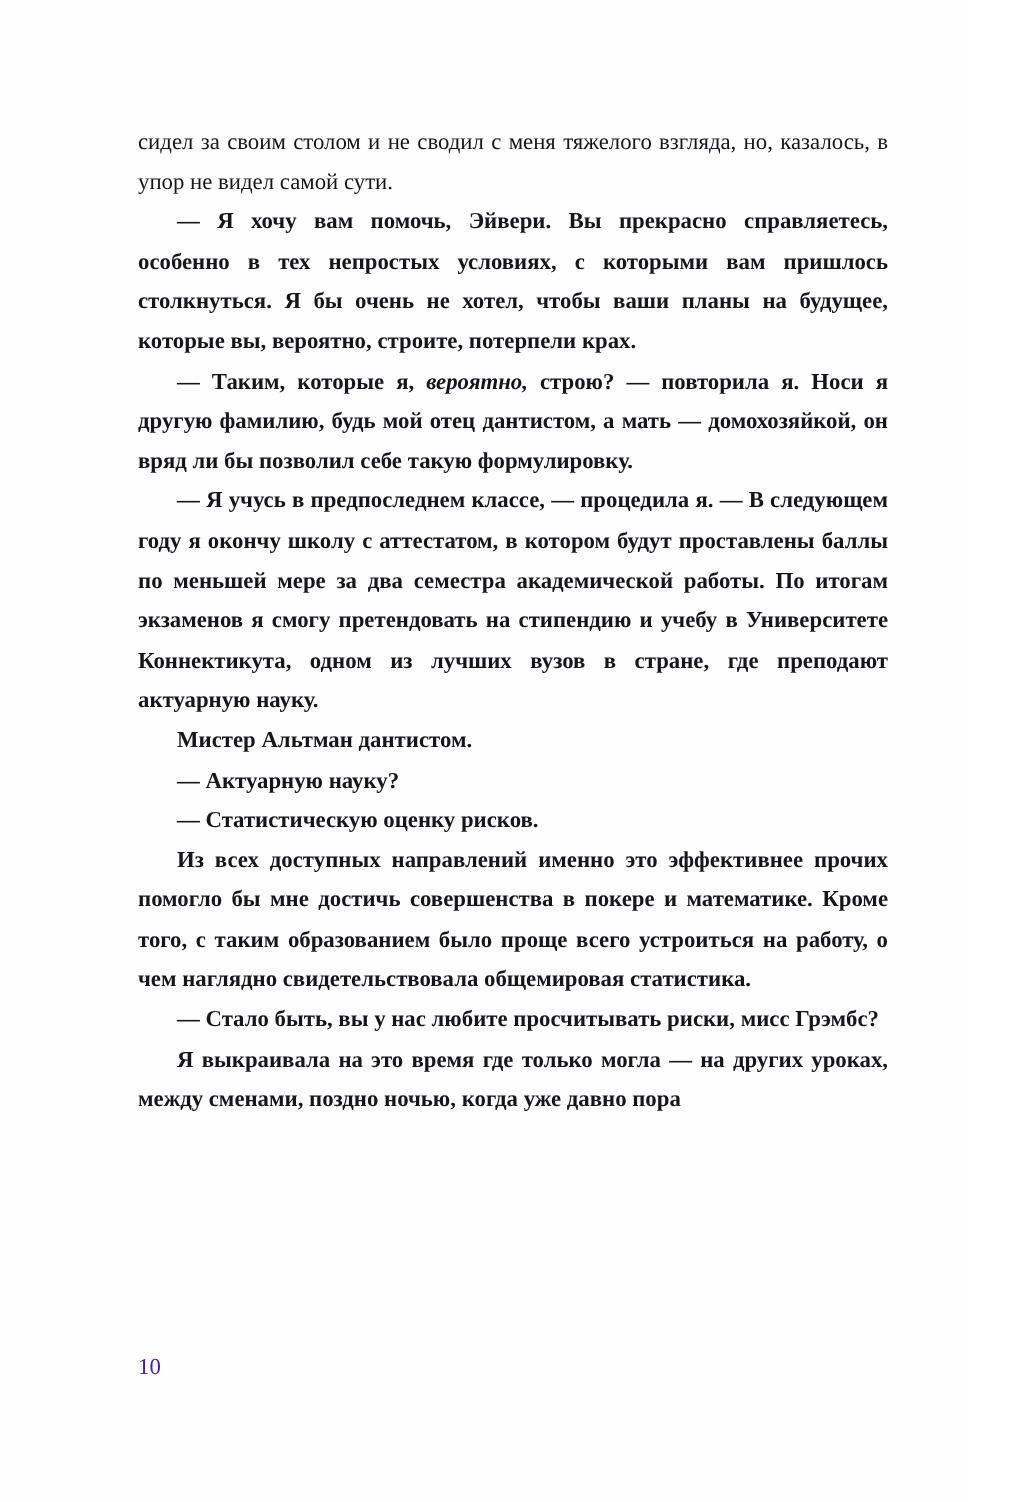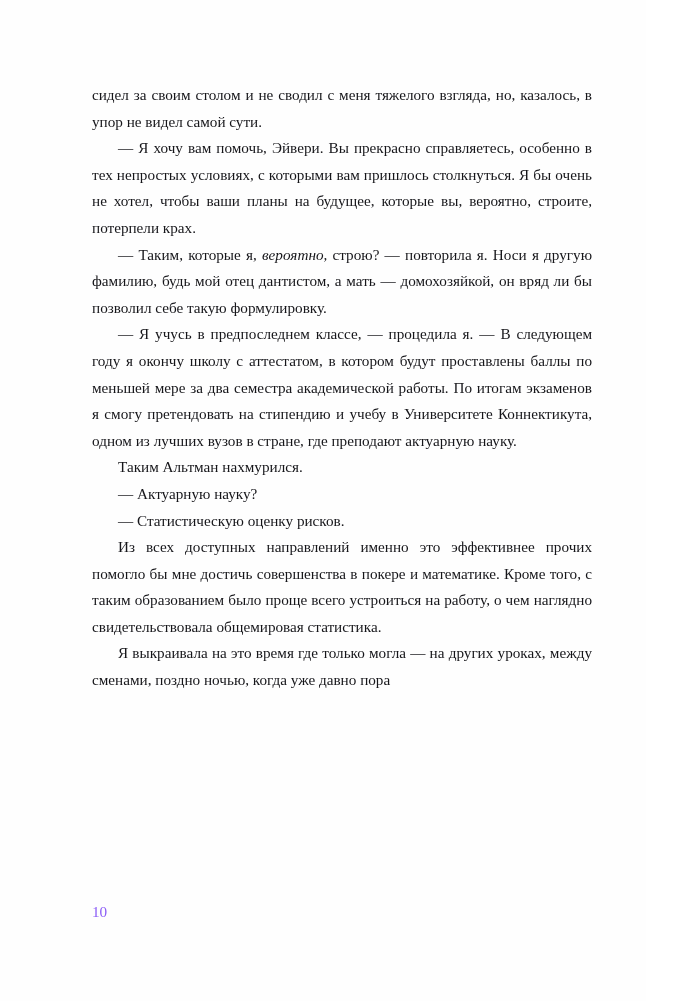--- a/index.html
+++ b/index.html
@@ -33,42 +33,44 @@
     margin: 0;
     font-size: 15.2px;
     line-height: 26.6px;
     text-align: justify;
     text-justify: inter-word;
     hyphens: manual;
     color: #16161a;
   }
   p.indent {
     text-indent: 26px;
+    font-weight: bold;
   }
   p em {
     font-style: italic;
   }
   .folio {
     position: absolute;
     left: 92px;
     top: 902px;
     font-size: 15.2px;
     line-height: 20px;
-    color: #8b5cf6;
+    color: #4c1d95;
   }
 </style>
 </head>
 <body>
 
 <div class="page">
   <div class="text-column" id="text-column">
       <p class=""><span>сидел за своим столом и не сводил с меня тяжелого взгляда, но, казалось, в упор не видел самой сути.</span></p>
       <p class="indent"><span>— Я хочу вам помочь, Эйвери. Вы прекрасно справляетесь, особенно в тех непростых условиях, с которыми вам пришлось столкнуться. Я бы очень не хотел, чтобы ваши планы на буду­щее, которые вы, вероятно, строите, потерпели крах.</span></p>
       <p class="indent"><span>— Таким, которые я, </span><em>вероятно,</em><span> строю? — повторила я. Носи я другую фамилию, будь мой отец дантистом, а мать — домохозяйкой, он вряд ли бы позволил себе такую формули­ровку.</span></p>
       <p class="indent"><span>— Я учусь в предпоследнем классе, — процедила я. — В сле­дующем году я окончу школу с аттестатом, в котором будут проставлены баллы по меньшей мере за два семестра академи­ческой работы. По итогам экзаменов я смогу претендовать на стипендию и учебу в Университете Коннектикута, одном из лучших вузов в стране, где преподают актуарную науку.</span></p>
-      <p class="indent"><span>Таким Альтман нахмурился.</span></p>
+      <p class="indent"><span>Мистер Альтман дантистом.</span></p>
       <p class="indent"><span>— Актуарную науку?</span></p>
       <p class="indent"><span>— Статистическую оценку рисков.</span></p>
       <p class="indent"><span>Из всех доступных направлений именно это эффективнее прочих помогло бы мне достичь совершенства в покере и ма­тематике. Кроме того, с таким образованием было проще всего устроиться на работу, о чем наглядно свидетельствовала обще­мировая статистика.</span></p>
+      <p class="indent"><span>— Стало быть, вы у нас любите просчитывать риски, мисс Грэмбс?</span></p>
       <p class="indent"><span>Я выкраивала на это время где только могла — на других уроках, между сменами, поздно ночью, когда уже давно пора</span></p>
     </div>
   <div class="folio">10</div>
 </div>
 
 </body></html>

